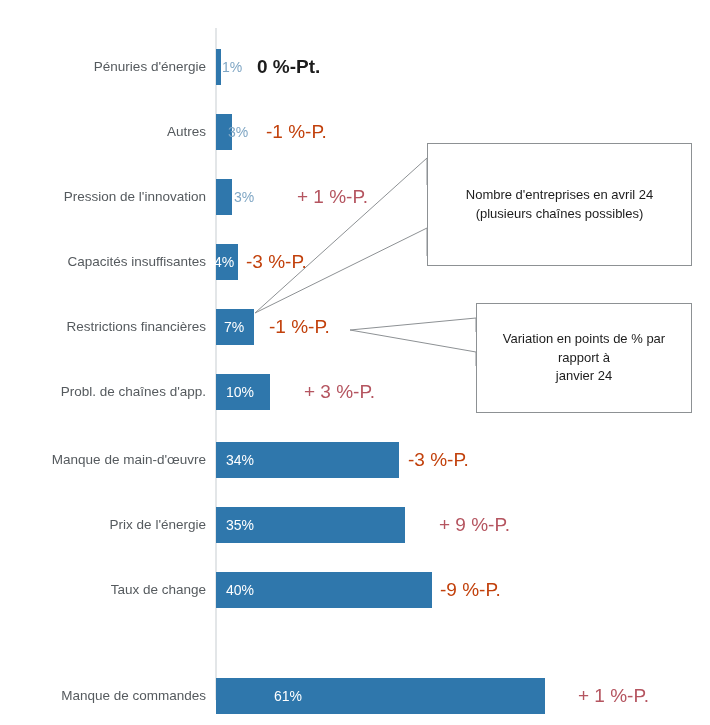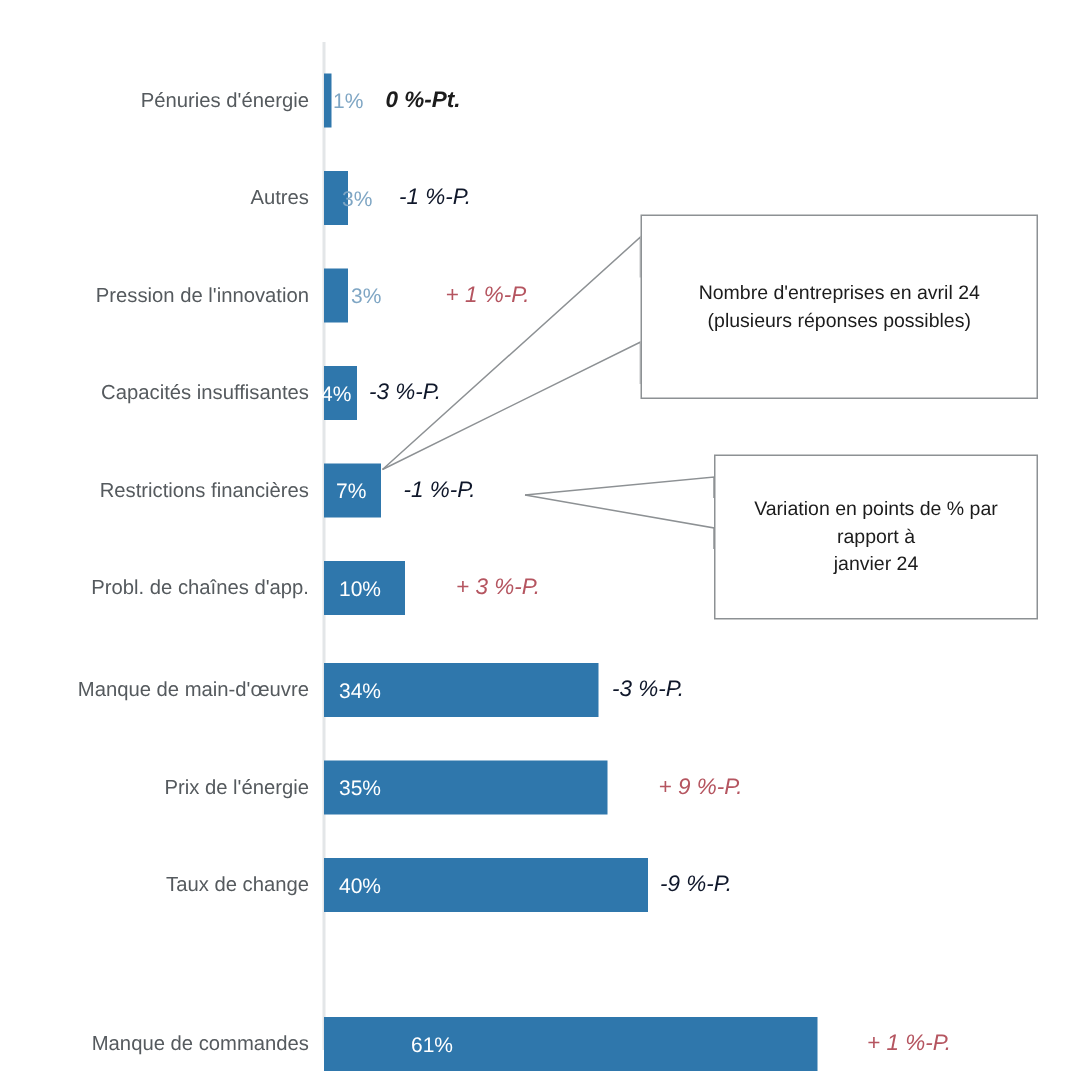--- a/index.html
+++ b/index.html
@@ -70,25 +70,24 @@
   
   .bar-value.spill {
     color: #7fa6c4;
   }
 
   .delta {
     position: absolute;
     top: 0;
     height: 46px;
     line-height: 46px;
-    font-size: 15px;
+    font-size: 19px;
     white-space: nowrap;
-    font-style: italic;
-  }
-  .delta.neg   { color: #0f172a; text-align: center; }
+  }
+  .delta.neg   { color: #c2410c; text-align: center; }
   .delta.pos   { color: #b55560; margin-left: 25px; }
   .delta.zero  { color: #1c1c1c; font-weight: bold; }
 
   
   .callout {
     position: absolute;
     box-sizing: border-box;
     border: 1px solid #8d9194;
     background: #ffffff;
     display: flex;
@@ -206,21 +205,21 @@
     <polyline points="255,313 427,158 427,185" fill="none" stroke="#8d9194" stroke-width="1"></polyline>
     <polyline points="255,313 427,228 427,256" fill="none" stroke="#8d9194" stroke-width="1"></polyline>
 
     <polyline points="350,330 476,318 476,332" fill="none" stroke="#8d9194" stroke-width="1"></polyline>
     <polyline points="350,330 476,352 476,366" fill="none" stroke="#8d9194" stroke-width="1"></polyline>
   </svg>
 
   <div class="callout" id="callout-firms">
     <div>
       <span>Nombre d'entreprises en avril 24</span><br>
-      <span>(plusieurs réponses possibles)</span>
+      <span>(plusieurs chaînes possibles)</span>
     </div>
   </div>
 
   <div class="callout" id="callout-variation">
     <div>
       <span>Variation en points de % par</span><br>
       <span>rapport à</span><br>
       <span>janvier 24</span>
     </div>
   </div>

